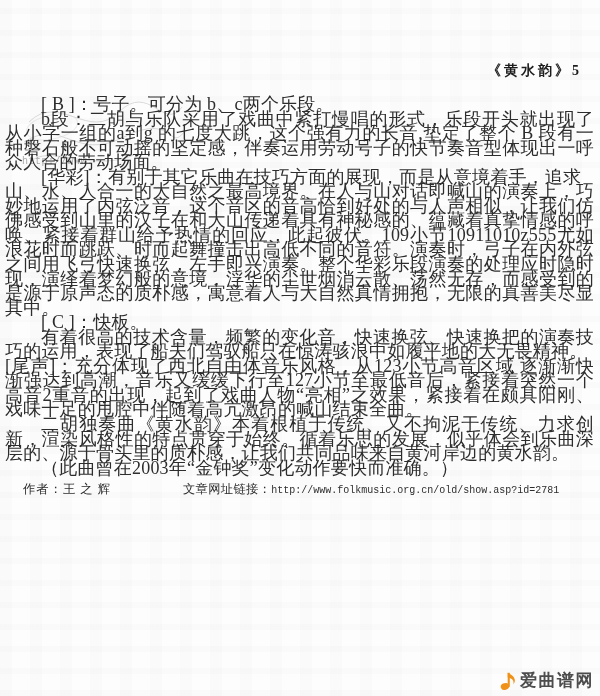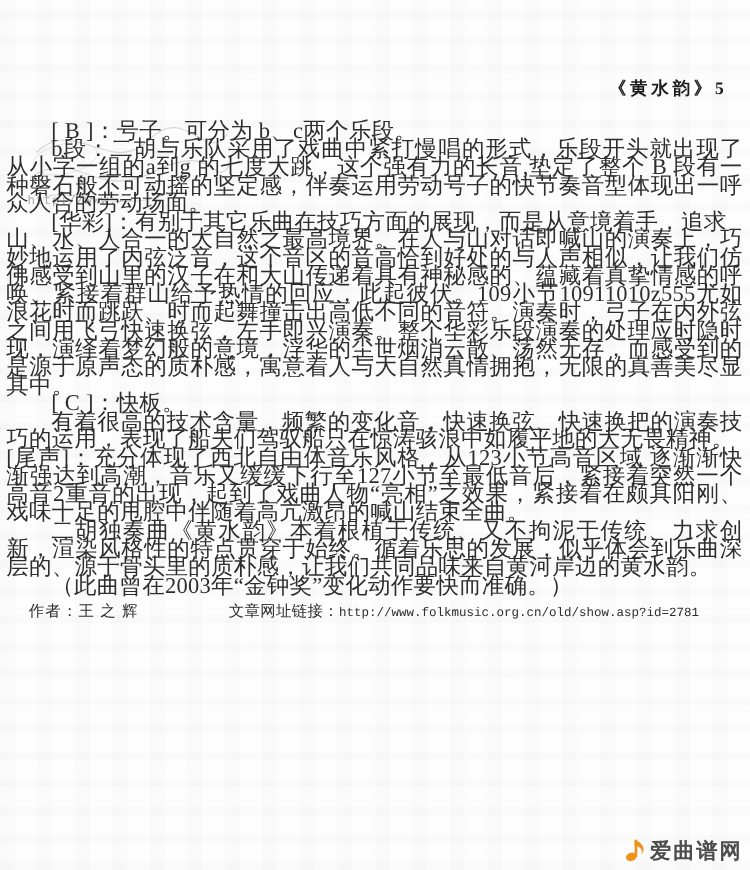--- a/index.html
+++ b/index.html
@@ -64,21 +64,21 @@
     font-family:"Liberation Mono","DejaVu Sans Mono",monospace;
     font-size:10px;
     color:rgba(100,100,100,0.55);
     letter-spacing:0.5px;
     pointer-events:none;
   }
   .logo{
     position:absolute;
     right:6px; bottom:4px;
     display:flex;
-    align-items:flex-start;
+    align-items:center;
     gap:3px;
   }
   .note{ color:var(--accent,#f0921a); display:inline-flex; }
   .logo-text{
     font-family:"Liberation Sans","DejaVu Sans",sans-serif;
     font-size:17px;
     font-weight:bold;
     letter-spacing:1.5px;
     color:#4d4d4d;
   }

